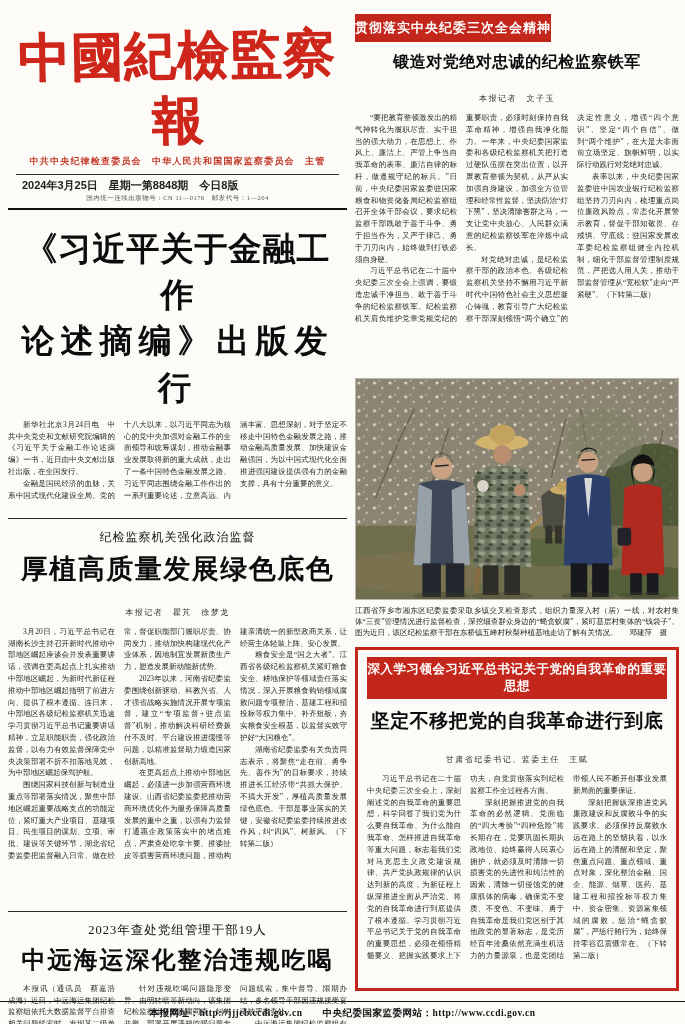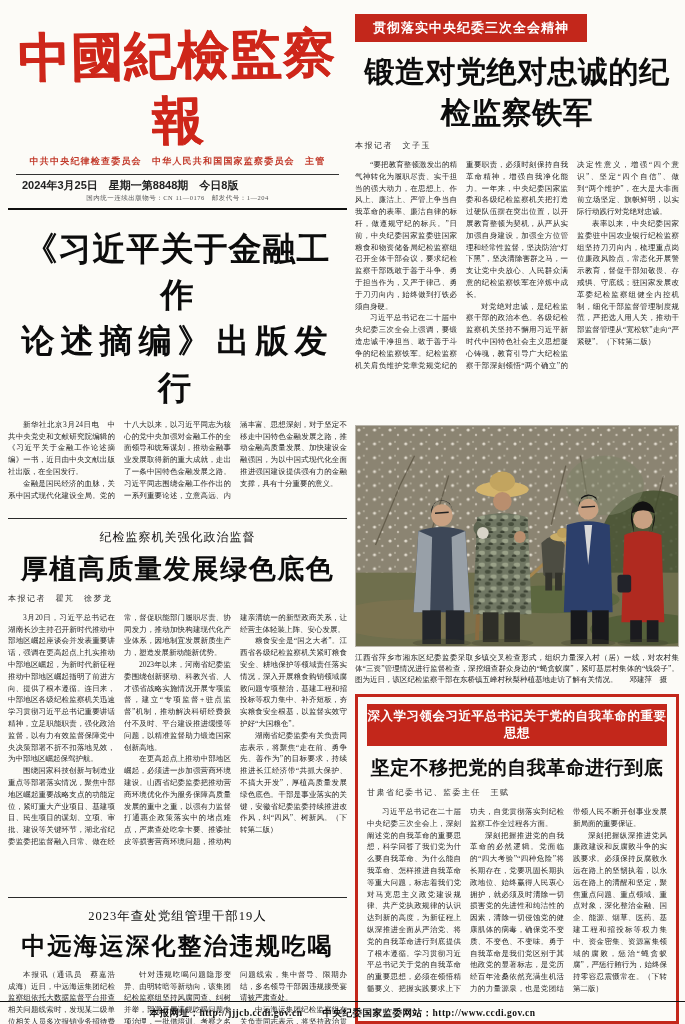--- a/index.html
+++ b/index.html
@@ -47,43 +47,43 @@
   .kicker-plain-serif{margin-top:10px;text-align:center;font-size:12.5px;letter-spacing:1px;color:#111;}
   .headline-b{
     text-align:center;font-size:27px;font-weight:bold;color:#0c0c0c;
     margin:5px 0 2px 0;letter-spacing:1.5px;
   }
   .headline-c{
     text-align:center;font-size:24px;font-weight:bold;color:#0c0c0c;
     margin:5px 0 7px 0;letter-spacing:2px;
   }
   .byline{
-    text-align:left;font-size:8px;color:#333;margin:6px 0 8px 0;letter-spacing:1.5px;
+    text-align:center;font-size:8px;color:#333;margin:20px 0 8px 0;letter-spacing:1.5px;
   }
 
   
   .article-body{
     font-size:7.5px;line-height:11.8px;text-align:justify;color:#262626;
     column-count:3;column-gap:9px;overflow:hidden;
   }
   .article-body p{margin:0;text-indent:2em;}
   .body-a{height:90px;}
   .body-b{height:276px;}
   .body-c{height:178px;}
   .body-d{height:260px;}
   .body-e{height:206px;}
 
   
   .kicker-box{
     display:inline-block;background:#c3271b;color:#fff;
     font-family:"Liberation Sans", sans-serif;font-weight:bold;
-    font-size:13px;letter-spacing:1px;padding:5px 18px;
+    font-size:13px;letter-spacing:1px;padding:5px 0;
   }
   .headline-d{
-    text-align:center;font-size:30px;font-weight:bold;color:#0c0c0c;
+    text-align:center;font-size:16px;font-weight:bold;color:#0c0c0c;
     margin:10px 0 3px 0;letter-spacing:0.5px;
   }
   .photo-wrap{margin-top:6px;line-height:0;border:1px solid #b9b5ab;}
   .photo-wrap svg{display:block;}
   .caption{
     margin-top:5px;font-size:7.5px;line-height:11px;text-align:justify;color:#222;
   }
   .caption .credit{display:inline-block;margin-left:10px;white-space:nowrap;}
 
   .red-box{border:3px solid #c3271b;margin-top:9px;padding:7px 9px 9px 9px;background:#fcfbf7;}

